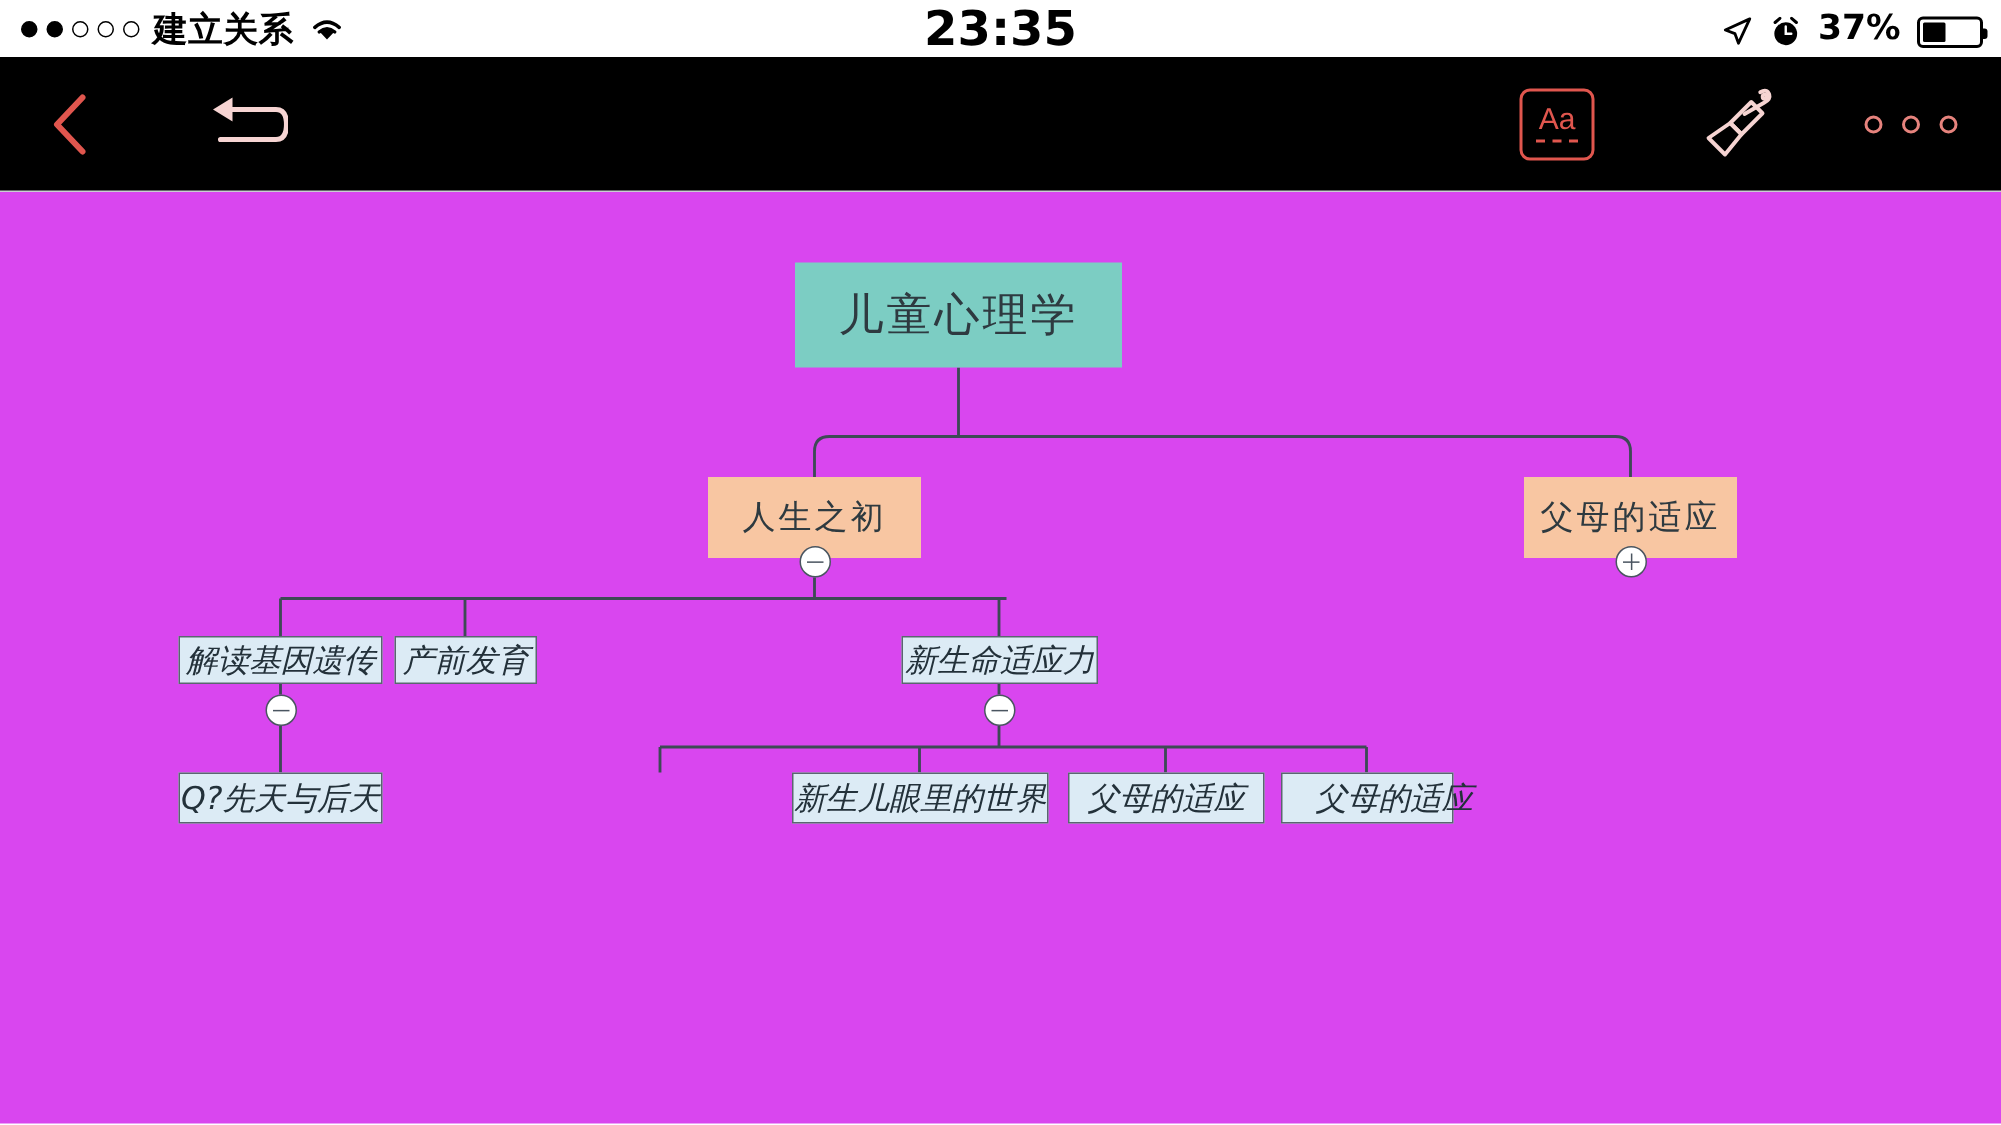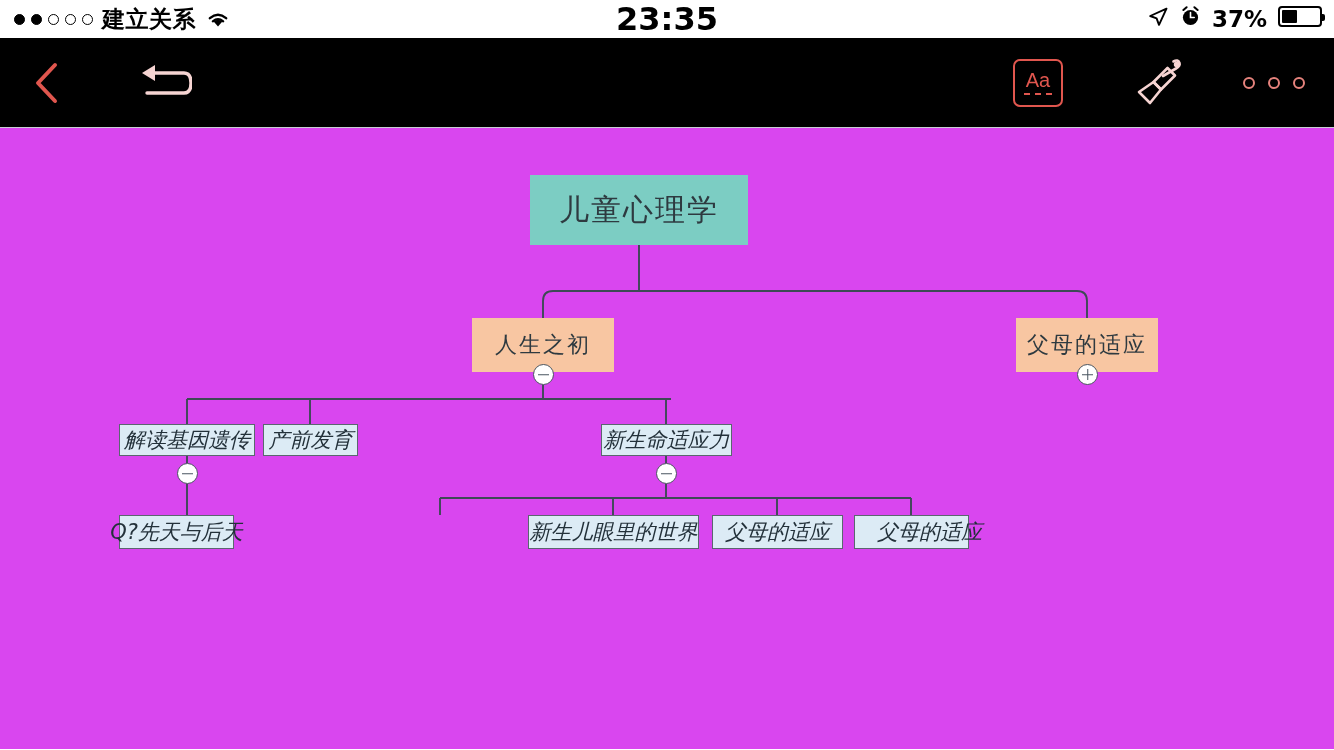--- a/index.html
+++ b/index.html
@@ -51,21 +51,21 @@
     font-size: 32px;
     font-weight: bold;
     color: #000;
     letter-spacing: 0px;
     font-family: "DejaVu Sans", sans-serif;
   }
   .sb-right {
     position: absolute;
     right: 12px;
     display: flex;
-    align-items: flex-start;
+    align-items: flex-end;
     gap: 11px;
   }
   .battery-pct {
     font-size: 23px;
     font-weight: bold;
     color: #000;
     font-family: "DejaVu Sans", sans-serif;
   }
   .battery {
     position: relative;
@@ -337,18 +337,18 @@
   <div class="toggle plus" style="left:1077px; top:236px;"></div>
 
   <div class="node node-leaf" style="left:119px; top:296px; width:136px; height:32px;">解读基因遗传</div>
   <div class="toggle" style="left:177px; top:335px;"></div>
 
   <div class="node node-leaf" style="left:263px; top:296px; width:95px; height:32px;">产前发育</div>
 
   <div class="node node-leaf" style="left:601px; top:296px; width:131px; height:32px;">新生命适应力</div>
   <div class="toggle" style="left:656px; top:335px;"></div>
 
-  <div class="node node-leaf" style="left:119px; top:387px; width:115px; height:34px;">Q?先天与后天</div>
+  <div class="node node-leaf" style="left:119px; top:387px; width:136px; height:34px;">Q?先天与后天</div>
   <div class="node node-leaf" style="left:528px; top:387px; width:171px; height:34px;">新生儿眼里的世界</div>
   <div class="node node-leaf" style="left:712px; top:387px; width:131px; height:34px;">父母的适应</div>
   <div class="node node-leaf" style="left:854px; top:387px; width:115px; height:34px;padding-left:36px;">父母的适应</div>
 
 </div>
 
 </body></html>

